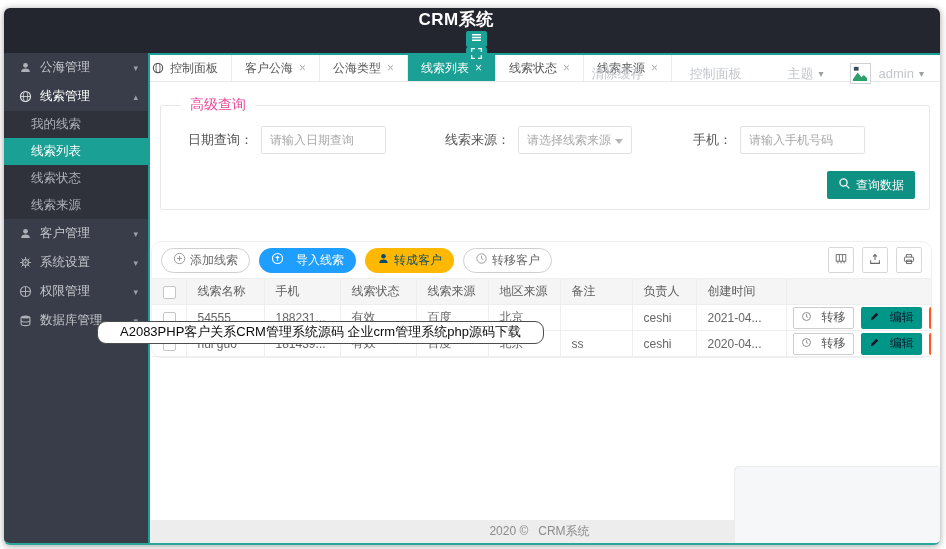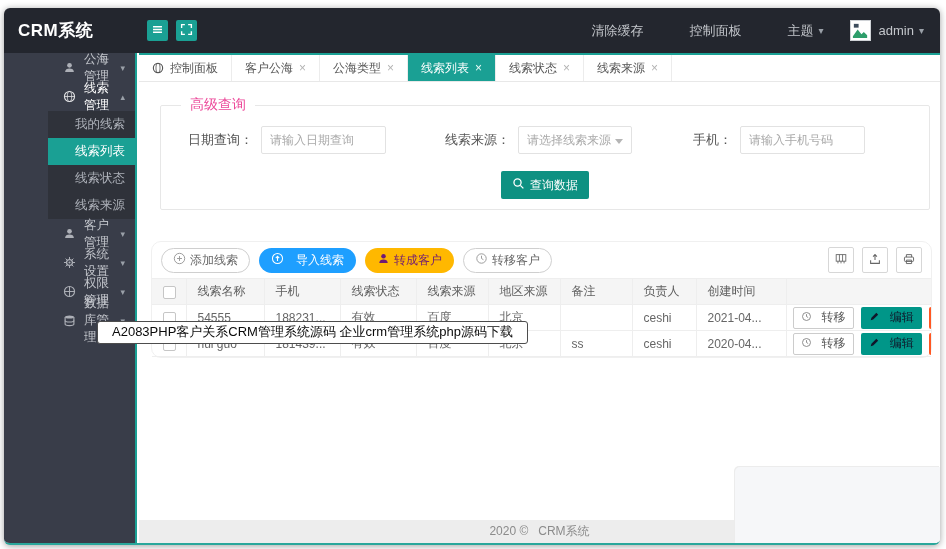--- a/index.html
+++ b/index.html
@@ -4,35 +4,35 @@
 <style>
   * { margin:0; padding:0; box-sizing:border-box; }
   html,body { width:946px; height:549px; background:#fff; overflow:hidden;
     font-family:"Liberation Sans","DejaVu Sans",sans-serif; }
   .window { position:absolute; left:4px; top:8px; width:936px; height:537px;
     background:#fff; border-radius:6px; overflow:hidden;
     box-shadow:0 1px 7px rgba(0,0,0,.38); border-bottom:2px solid #2aa79b; }
 
   
   .header { position:absolute; left:0; top:0; right:0; height:45px; background:#23262e;
-    display:flex; align-items:center; z-index:5; }
+    display:flex; align-items:center; z-index:5;flex-direction:column; }
   .logo { width:135px; padding-left:14px; font-size:17px; font-weight:bold; color:#fff; letter-spacing:.5px; }
   .hbtn { width:21px; height:21px; margin-left:8px; background:#1aa094; border:none; border-radius:2px;
     color:#fff; display:inline-flex; align-items:center; justify-content:center; cursor:pointer; }
   .hbtn svg { width:13px; height:13px; }
   .header-right { margin-left:auto; display:flex; align-items:center; padding-right:16px; }
   .hlink { font-size:13px; color:#c3c6cb; margin-left:46px; cursor:pointer; display:flex; align-items:center; gap:5px; }
   .caret-txt { font-size:10px; color:#9aa0a8; }
   .avatar { width:21px; height:21px; margin-left:26px; border:1px solid #cfd2d6; background:#fff; }
   .avatar svg { width:100%; height:100%; display:block; }
   .hlink.user { margin-left:8px;justify-content:center; }
 
   
-  .sidebar { position:absolute; left:0; top:45px; bottom:0; width:133px; background:#393d49;
-    border-right:2px solid #1aa094; z-index:4;padding-left:44px; }
+  .sidebar { position:absolute; left:0; top:45px; bottom:0; width:146px; background:#393d49;
+    border-right:2px solid #1aa094; z-index:4; }
   .side-item { height:29px; display:flex; align-items:center; padding:0 10px 0 15px;
     color:#c2c5cb; font-size:12.5px; cursor:pointer; }
   .side-item .mi { width:13px; height:13px; margin-right:8px; flex:none; opacity:.85; }
   .side-item .lbl { flex:1; }
   .side-item .cr { font-size:9px; color:#9aa0a8; }
   .side-item.open { color:#fff; }
   .submenu { background:#2f323a; }
   .sub-item { height:27px; line-height:27px; padding-left:27px; font-size:12.5px; color:#aeb2ba; cursor:pointer; }
   .sub-item.active { background:#1aa094; color:#fff; }
 
@@ -54,34 +54,34 @@
   .qlabel { font-size:13px; color:#555; text-align:right; }
   .ql1 { width:78px; } .ql2 { width:88px; margin-left:36px; } .ql3 { width:52px; margin-left:48px; }
   .qinput { width:125px; height:28px; border:1px solid #e2e2e2; border-radius:2px; margin-left:8px;
     padding:0 8px; font-size:12px; color:#333; outline:none; font-family:inherit; }
   .qinput::placeholder { color:#a9a9a9; }
   .selbox { width:114px; height:28px; border:1px solid #e2e2e2; border-radius:2px; margin-left:8px;
     display:flex; align-items:center; padding:0 8px; cursor:pointer; position:relative; }
   .selbox .ph { font-size:12px; color:#a9a9a9; }
   .selbox .arr { position:absolute; right:8px; top:12px; width:0; height:0;
     border-left:4px solid transparent; border-right:4px solid transparent; border-top:5px solid #b5b5b5; }
-  .qbtnrow { display:flex; justify-content:center; margin-top:17px; }
+  .qbtnrow { display:flex; justify-content:flex-end; margin-top:17px; }
   .btn-search { height:28px; background:#0e9182; color:#fff; border:none; border-radius:2px;
     font-size:12px; padding:0 11px; display:inline-flex; align-items:center; gap:5px; cursor:pointer; font-family:inherit; }
   .btn-search svg { width:13px; height:13px; }
 
   
   .card { margin:31px 8px 0 12px; border:1px solid #f0f0f0; border-radius:10px; background:#fff; }
   .ttoolbar { display:flex; align-items:center; padding:5px 9px; }
   .pill { height:25px; border-radius:13px; font-size:12px; display:inline-flex; align-items:center;
     gap:4px; padding:0 11px; margin-right:9px; cursor:pointer; border:1px solid transparent; font-family:inherit; }
   .pill svg { width:13px; height:13px; }
   .pill.outline { background:#fff; border-color:#cfcfcf; color:#666; }
   .pill.blue { background:#1e9fff; color:#fff;gap:12px; }
-  .pill.yellow { background:#ffb800; color:#701a75; }
+  .pill.yellow { background:#ffb800; color:#0c4a6e; }
   .tools { margin-left:auto; display:flex; }
   .toolbtn { width:26px; height:26px; border:1px solid #d7d7d7; border-radius:2px; background:#fff;
     color:#666; display:inline-flex; align-items:center; justify-content:center; margin-left:8px; cursor:pointer; }
   .toolbtn svg { width:14px; height:14px; }
 
   
   table { width:100%; border-collapse:collapse; table-layout:fixed; font-size:12px; color:#666; }
   th,td { border:1px solid #eee; height:26px; padding:0 0 0 11px; text-align:left; font-weight:normal;
     overflow:hidden; white-space:nowrap; }
   thead th { background:#f5f5f5; color:#606060; }
@@ -96,21 +96,21 @@
   .btn-xs.ghost { background:#fff; border-color:#ccc; color:#555; }
   .btn-xs.teal { background:#009688; color:#0f172a; }
   .btn-xs.red { background:#ff5722; color:#fff; }
 
   
   .footer { position:absolute; left:0; right:0; bottom:0; height:23px; background:#ededed;
     text-align:center; line-height:23px; font-size:12px; color:#8b8b8b; white-space:pre; }
   .blank-overlay { position:absolute; left:731px; top:459px; right:0; bottom:0; background:#f6f7f9;
     border-top-left-radius:5px; box-shadow:-1px -1px 0 #ececec; z-index:8; }
   .tooltip { position:absolute; left:93px; top:313px; z-index:9; background:#fff; color:#0a0a0a;
-    border:1px solid #4d4d4d; border-radius:3px; font-size:13px; padding:1px 14px 2px; white-space:nowrap; }
+    border:1px solid #4d4d4d; border-radius:9px; font-size:13px; padding:1px 22px 2px; white-space:nowrap; }
 </style>
 </head>
 <body>
 
 <div class="window">
 
   <div class="header">
     <div class="logo">CRM系统</div>
     <button class="hbtn">
       <span><svg viewBox="0 0 16 16" width="13" height="13">

